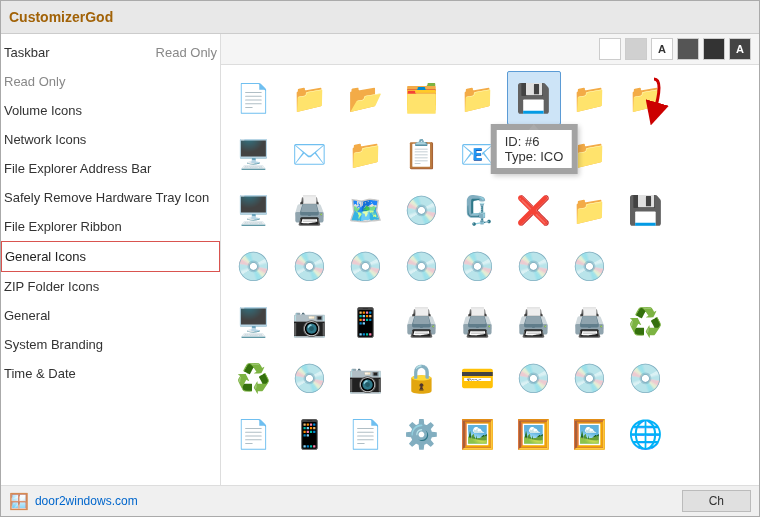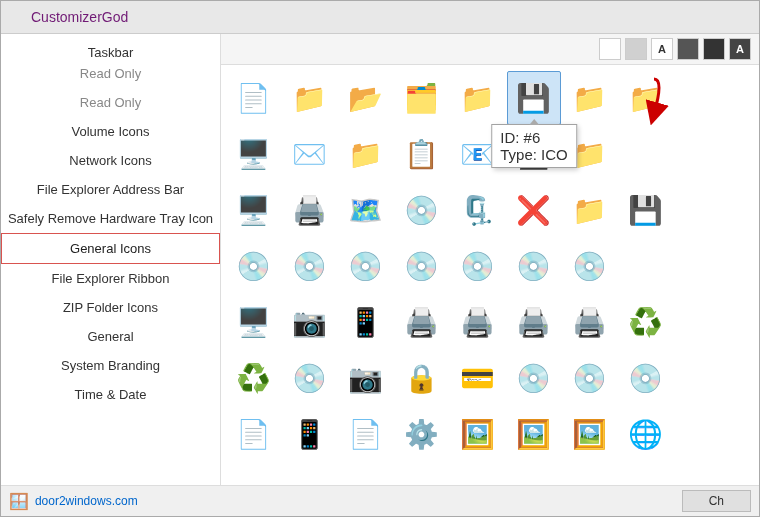--- a/index.html
+++ b/index.html
@@ -14,25 +14,25 @@
     .window {
       width: 760px;
       height: 517px;
       background: #fff;
       border: 1px solid #aaa;
       display: flex;
       flex-direction: column;
     }
     .title-bar {
       background: #e8e8e8;
-      padding: 8px 30px;
+      padding: 8px 8px;
       font-size: 14px;
-      font-weight: 400;
+      font-weight: 700;
       border-bottom: 1px solid #ccc;
-      color: #701a75;
+      color: #a16207;
     }
     .content-area {
       display: flex;
       flex: 1;
       overflow: hidden;
     }
     .sidebar {
       width: 220px;
       border-right: 1px solid #ddd;
       overflow-y: auto;
@@ -40,21 +40,20 @@
       background: #fff;
     }
     .sidebar-item {
       padding: 7px 3px;
       cursor: pointer;
       color: #333;
       display: flex;
       align-items: center;
       justify-content: space-between;
       gap: 6px;
-      flex-direction: column;
     }
     .sidebar-item.active {
       background: #fff;
       border: 1.5px solid #d9534f;
       color: #222;
       font-weight: 500;
     }
     .sidebar-item .badge {
       font-size: 13px;
       color: #888;
@@ -119,23 +118,23 @@
     .icon-cell.selected {
       border-color: #5b9bd5;
       background: #cde4f7;
     }
     .tooltip {
       position: absolute;
       top: 52px;
       left: 50%;
       transform: translateX(-50%);
       background: #fff;
-      border: 1px solid #a3a3a3;
+      border: 6px solid #a3a3a3;
       padding: 4px 8px;
-      font-size: 15px;
+      font-size: 13px;
       color: #333;
       white-space: nowrap;
       z-index: 100;
       box-shadow: 2px 2px 5px rgba(0,0,0,0.2);
       pointer-events: none;
     }
     .tooltip::before {
       content: '';
       position: absolute;
       top: -6px;
@@ -192,25 +191,25 @@
         </div>
         <div class="sidebar-item">
           <span>Network Icons</span>
         </div>
         <div class="sidebar-item">
           <span>File Explorer Address Bar</span>
         </div>
         <div class="sidebar-item">
           <span>Safely Remove Hardware Tray Icon</span>
         </div>
+        <div class="sidebar-item">
+          <span>File Explorer Ribbon</span>
+        </div>
         <div class="sidebar-item active">
           <span>General Icons</span>
-        </div>
-        <div class="sidebar-item">
-          <span>File Explorer Ribbon</span>
         </div>
         <div class="sidebar-item">
           <span>ZIP Folder Icons</span>
         </div>
         <div class="sidebar-item">
           <span>General</span>
         </div>
         <div class="sidebar-item">
           <span>System Branding</span>
         </div>

